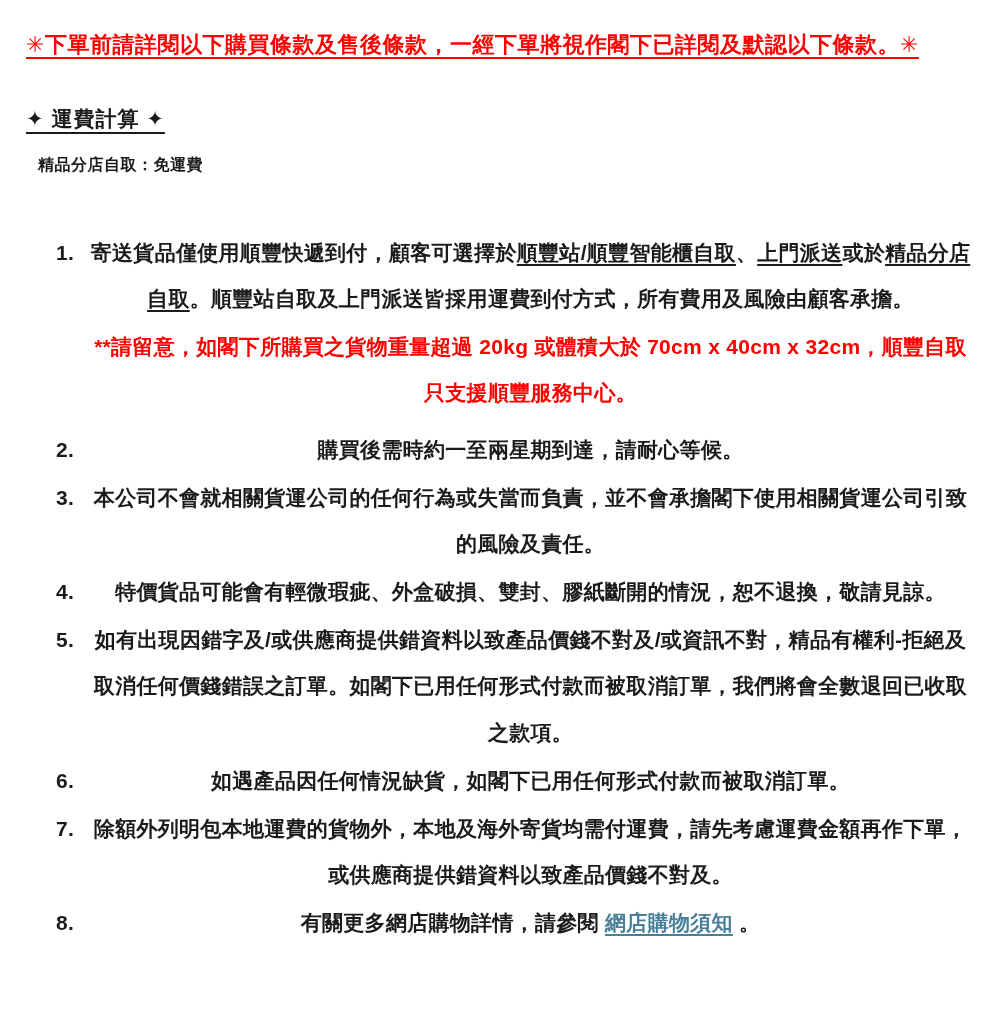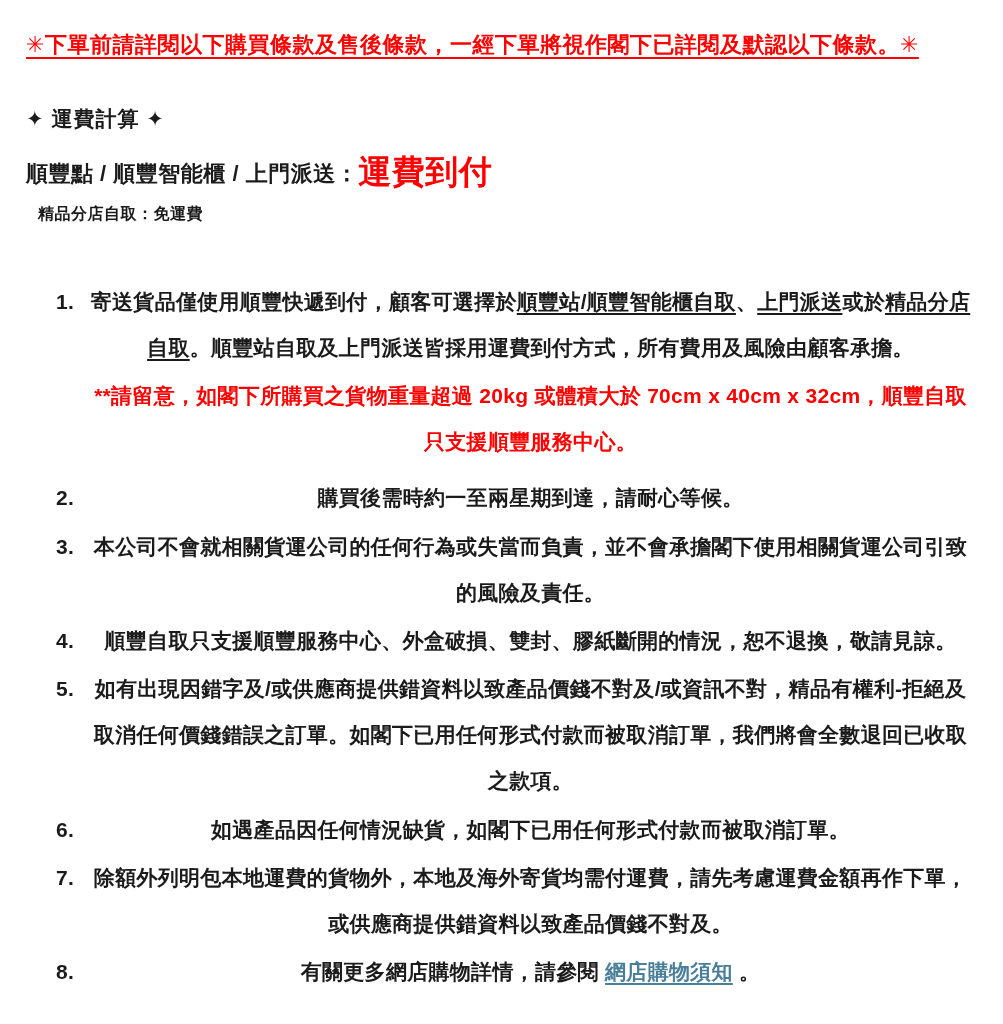--- a/index.html
+++ b/index.html
@@ -25,20 +25,21 @@
     line-height:1.4;
     text-decoration:underline;
     text-underline-offset:5px;
     letter-spacing:0.5px;
     margin:14px 0 44px 0;
   }
   .section-heading{
     font-size:21px;
     font-weight:700;
     color:var(--text-black,#1b1b1b);
+    text-decoration:underline;
     text-underline-offset:6px;
     letter-spacing:1px;
     margin:0 0 22px 0;
   }
   .ship-methods{
     font-size:22px;
     line-height:1.4;
     margin:0 0 14px 0;
     letter-spacing:0.5px;
   }
@@ -93,43 +94,40 @@
 </style>
 </head>
 <body>
 
 <div class="page">
 
   <p class="top-notice">✳下單前請詳閱以下購買條款及售後條款，一經下單將視作閣下已詳閱及默認以下條款。✳</p>
 
   <h2 class="section-heading">✦ 運費計算 ✦</h2>
 
-  <p class="ship-methods">
-    <span>順豐點 / 順豐智能櫃 / 上門派送：</span><span class="big-red">運費到付</span>
-  </p>
 
   <p class="ship-pickup">精品分店自取：免運費</p>
 
 
   <div class="terms-list">
       <div class="term-item">
         <span class="term-num">1.</span>
         <div class="item-body"><span>寄送貨品僅使用順豐快遞到付，顧客可選擇於</span><span class="u">順豐站/順豐智能櫃自取</span><span>、</span><span class="u">上門派送</span><span>或於</span><span class="u">精品分店自取</span><span>。順豐站自取及上門派送皆採用運費到付方式，所有費用及風險由顧客承擔。</span><p class="red-note">**請留意，如閣下所購買之貨物重量超過 20kg 或體積大於 70cm x 40cm x 32cm，順豐自取只支援順豐服務中心。</p></div>
       </div>
       <div class="term-item">
         <span class="term-num">2.</span>
         <div class="item-body"><span>購買後需時約一至兩星期到達，請耐心等候。</span></div>
       </div>
       <div class="term-item">
         <span class="term-num">3.</span>
         <div class="item-body"><span>本公司不會就相關貨運公司的任何行為或失當而負責，並不會承擔閣下使用相關貨運公司引致的風險及責任。</span></div>
       </div>
       <div class="term-item">
         <span class="term-num">4.</span>
-        <div class="item-body"><span>順豐自取只支援順豐服務中心、外盒破損、雙封、膠紙斷開的情況，恕不退換，敬請見諒。</span></div>
+        <div class="item-body"><span>特價貨品可能會有輕微瑕疵、外盒破損、雙封、膠紙斷開的情況，恕不退換，敬請見諒。</span></div>
       </div>
       <div class="term-item">
         <span class="term-num">5.</span>
         <div class="item-body"><span>如有出現因錯字及/或供應商提供錯資料以致產品價錢不對及/或資訊不對，精品有權利-拒絕及取消任何價錢錯誤之訂單。如閣下已用任何形式付款而被取消訂單，我們將會全數退回已收取之款項。</span></div>
       </div>
       <div class="term-item">
         <span class="term-num">6.</span>
         <div class="item-body"><span>如遇產品因任何情況缺貨，如閣下已用任何形式付款而被取消訂單。</span></div>
       </div>
       <div class="term-item">

